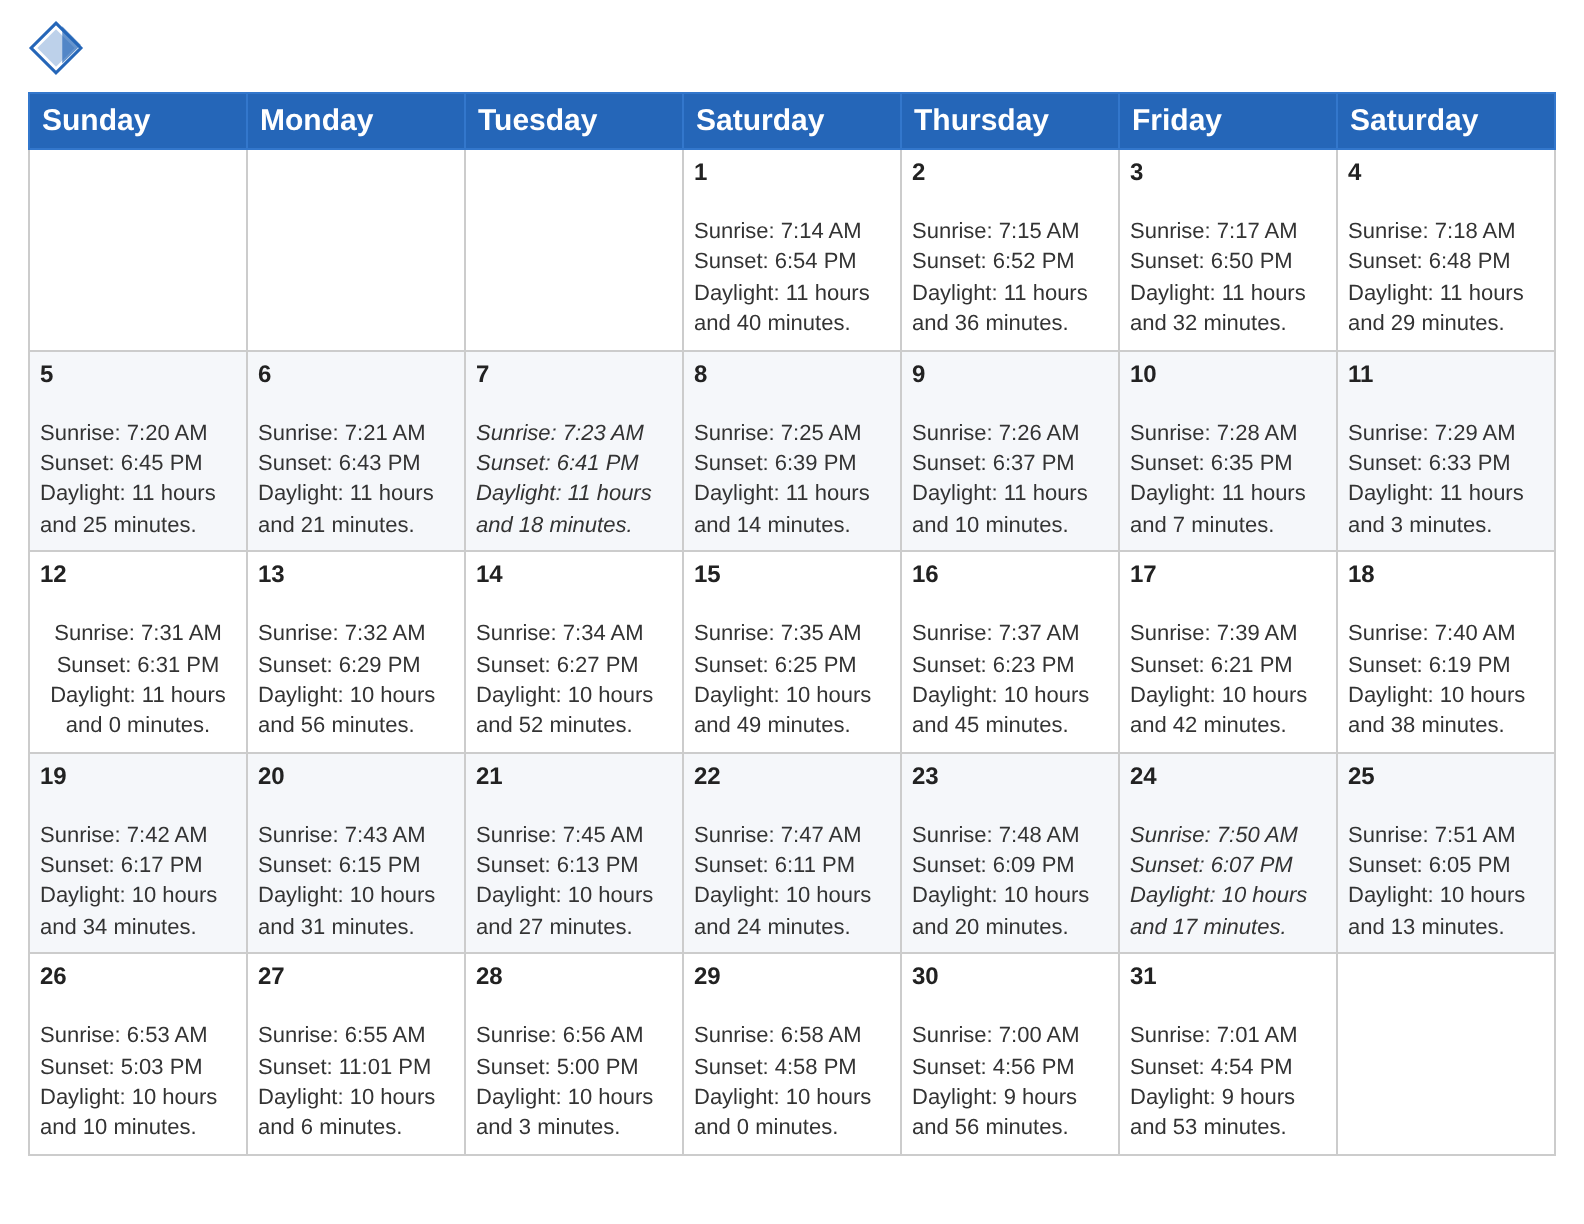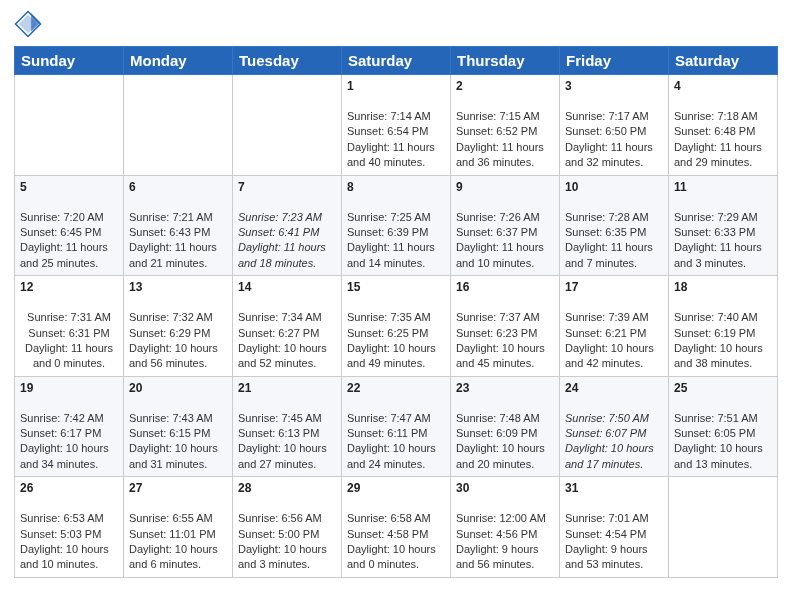--- a/index.html
+++ b/index.html
@@ -341,21 +341,21 @@
           </td>
           <td>
             <div class="day-number">29</div>
             <div class="day-info" style="white-space: pre-line;">Sunrise: 6:58 AM
 Sunset: 4:58 PM
 Daylight: 10 hours
 and 0 minutes.</div>
           </td>
           <td>
             <div class="day-number">30</div>
-            <div class="day-info" style="white-space: pre-line;">Sunrise: 12:00 AM
+            <div class="day-info" style="white-space: pre-line;">Sunrise: 7:00 AM
 Sunset: 4:56 PM
 Daylight: 9 hours
 and 56 minutes.</div>
           </td>
           <td>
             <div class="day-number">31</div>
             <div class="day-info" style="white-space: pre-line;">Sunrise: 7:01 AM
 Sunset: 4:54 PM
 Daylight: 9 hours
 and 53 minutes.</div>

